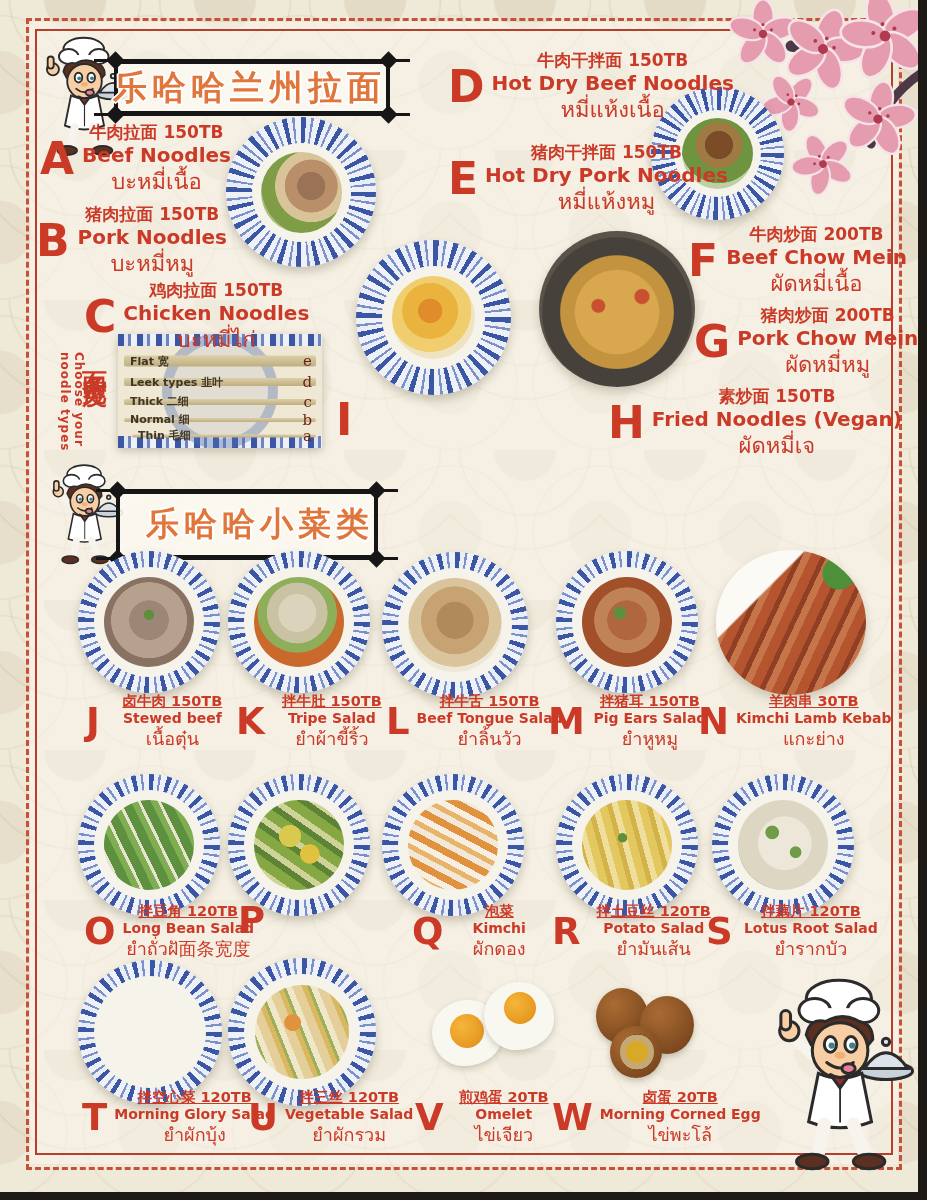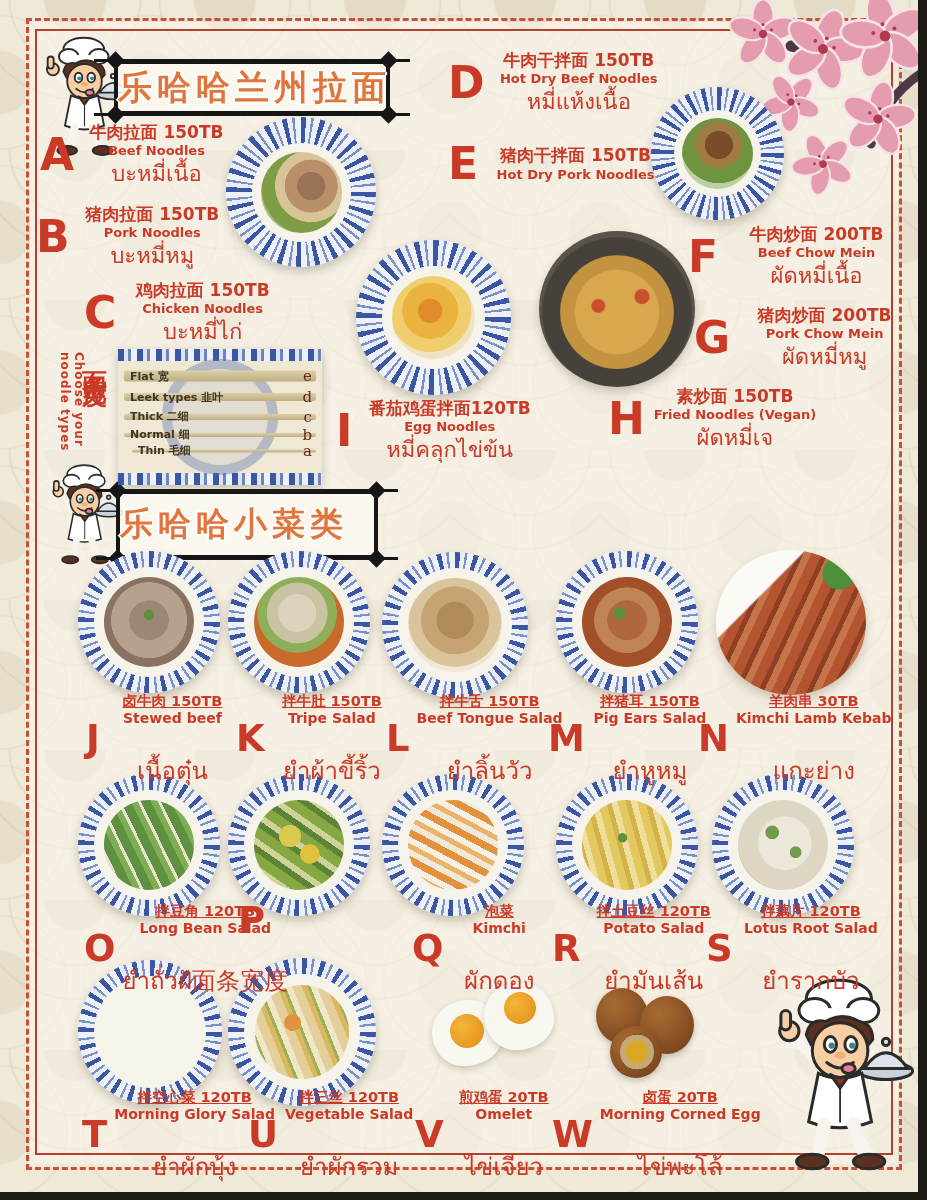--- a/index.html
+++ b/index.html
@@ -12,40 +12,40 @@
       radial-gradient(circle at 100% 55%, rgba(199,186,156,.22) 18%, transparent 19%, transparent 38%, rgba(199,186,156,.22) 39%, transparent 40%);
     background-size:150px 150px;}
   .inner-tint{position:absolute;left:30px;top:22px;width:868px;height:1142px;background:rgba(250,246,236,.55);}
   .border-dashed{position:absolute;left:26px;top:18px;width:876px;height:1152px;border:3px dashed #c8503a;box-sizing:border-box;}
   .border-solid{position:absolute;left:35px;top:29px;width:858px;height:1126px;border:2px solid #b4402c;box-sizing:border-box;}
   .edge-right{position:absolute;right:0;top:0;width:9px;height:100%;background:#1d1a16;}
   .edge-bottom{position:absolute;left:0;bottom:0;width:100%;height:8px;background:#1d1a16;}
 
   
   .banner{position:absolute;border:4px solid #161616;background:rgba(252,248,240,.9);
-    display:flex;align-items:center;justify-content:flex-start;box-sizing:border-box;}
+    display:flex;align-items:center;justify-content:flex-end;box-sizing:border-box;}
   .banner .txt{color:#e0763c;font-weight:800;letter-spacing:5px;white-space:nowrap;
     text-shadow:-2px 0 #fff,2px 0 #fff,0 -2px #fff,0 2px #fff,-1px -1px #fff,1px 1px #fff,1px -1px #fff,-1px 1px #fff;}
   .orn{position:absolute;width:13px;height:13px;background:#161616;transform:rotate(45deg);}
   .orn.tl{left:-9px;top:-10px;} .orn.tr{right:-9px;top:-10px;}
   .orn.bl{left:-9px;bottom:-10px;} .orn.br{right:-9px;bottom:-10px;}
   .orn-bar{position:absolute;height:3px;background:#161616;}
   .orn-bar.t{left:-24px;right:-24px;top:-5px;} .orn-bar.b{left:-24px;right:-24px;bottom:-5px;}
 
   
   .item{position:absolute;display:flex;align-items:center;gap:7px;color:#cb3927;}
   .item .letter{font-weight:800;font-size:44px;line-height:1;flex:0 0 auto;}
   .item .lines{flex:1;text-align:center;line-height:1.25;}
   .item .l1{font-size:17px;font-weight:700;white-space:nowrap;}
-  .item .l2{font-size:13px;font-weight:700;white-space:nowrap;}
+  .item .l2{font-size:20px;font-weight:700;white-space:nowrap;}
   .item .l3{font-size:22px;white-space:nowrap;}
   .item.sm .letter{font-size:37px;}
   .item.sm .l1{font-size:14.5px;text-decoration:underline;}
   .item.sm .l2{font-size:14px;}
-  .item.sm .l3{font-size:24px;margin-top:28px;}
+  .item.sm .l3{font-size:18px;}
 
   
   .plate{position:absolute;border-radius:50%;
     background:repeating-conic-gradient(#3b57a3 0deg 4deg,#e9edf6 4deg 8deg,#7b90c4 8deg 10deg,#eef1f8 10deg 15deg);
     box-shadow:0 5px 10px rgba(90,80,60,.28);}
   .plate::before{content:"";position:absolute;inset:11%;border-radius:50%;background:#f5f3ea;}
   .plate::after{content:"";position:absolute;inset:18%;border-radius:50%;background:var(--food,#ddd);}
   .plate.bowl::before{inset:17%;}
   .plate.bowl::after{inset:23%;}
   .photo{position:absolute;border-radius:50%;overflow:hidden;box-shadow:0 5px 10px rgba(90,80,60,.25);background:var(--food,#ccc);}
@@ -168,21 +168,21 @@
     <span class="txt" style="font-size:33px;">乐哈哈小菜类</span>
   </div>
 
   <div class="plate bowl" style="left:226px;top:117px;width:150px;height:150px;--food:radial-gradient(circle at 62% 42%,#9a7357 0 20%,#b98f69 21% 38%,#d9c49a 39% 52%,#7f9c47 53% 72%,#a9bd77 73% 100%);"></div>
   <div class="plate bowl" style="left:651px;top:87px;width:133px;height:133px;--food:radial-gradient(circle at 52% 38%,#7a4c27 0 24%,#9f7a43 25% 40%,#6f9440 41% 66%,#bcd0a4 67% 82%,#dfe3d2 83%);"></div>
   <div class="plate bowl" style="left:356px;top:240px;width:155px;height:155px;--food:radial-gradient(circle at 46% 42%,#e08c2a 0 18%,#eab33e 19% 42%,#f0cd6d 43% 62%,#efe3c2 63%);"></div>
   <div class="photo" style="left:539px;top:231px;width:156px;height:156px;--food:radial-gradient(circle at 38% 48%,#c9502e 0 5%,transparent 6%),radial-gradient(circle at 66% 42%,#c9502e 0 5%,transparent 6%),radial-gradient(circle at 50% 52%,#d9a84e 0 37%,#c3933f 38% 50%,#46423b 51% 66%,#59534a 67% 74%,#cfc3ab 75%);"></div>
 
   <div class="vert-en" style="left:58px;top:352px;height:122px;">Choose your noodle types</div>
   <div class="vert-zh" style="left:78px;top:352px;height:122px;">面条宽度</div>
-  <div class="chooser-img" style="left:118px;top:349px;width:204px;height:136px;">
+  <div class="chooser-img" style="left:118px;top:334px;width:204px;height:114px;">
     <div class="por-band" style="top:0;"></div>
     <div class="por-band" style="bottom:0;"></div>
     <div class="ghost-plate"></div>
     <div class="noodle-row" style="top:20px;height:14px;">
       <div class="noodle-strip" style="height:11px;"></div>
       <span class="noodle-name">Flat 宽</span>
       <span class="noodle-letter">e</span>
     </div>
     <div class="noodle-row" style="top:42px;height:12px;">
       <div class="noodle-strip" style="height:8px;"></div>
@@ -265,20 +265,21 @@
         <div class="l1">牛肉干拌面 150TB</div>
         <div class="l2">Hot Dry Beef Noodles</div>
         <div class="l3">หมี่แห้งเนื้อ</div>
       </div>
   </div>
   <div class="item" style="left:448px;top:142px;width:218px;">
     <span class="letter">E</span>
     <div class="lines">
         <div class="l1">猪肉干拌面 150TB</div>
         <div class="l2">Hot Dry Pork Noodles</div>
+        <div class="l3">หมี่แห้งหมู</div>
       </div>
   </div>
   <div class="item" style="left:688px;top:224px;width:220px;">
     <span class="letter">F</span>
     <div class="lines">
         <div class="l1">牛肉炒面 200TB</div>
         <div class="l2">Beef Chow Mein</div>
         <div class="l3">ผัดหมี่เนื้อ</div>
       </div>
   </div>
@@ -293,25 +294,20 @@
   <div class="item" style="left:608px;top:386px;width:210px;">
     <span class="letter">H</span>
     <div class="lines">
         <div class="l1">素炒面 150TB</div>
         <div class="l2">Fried Noodles (Vegan)</div>
         <div class="l3">ผัดหมี่เจ</div>
       </div>
   </div>
   <div class="item" style="left:336px;top:398px;width:204px;">
     <span class="letter">I</span>
-    <div class="lines">
-        <div class="l1">番茄鸡蛋拌面120TB</div>
-        <div class="l2">Egg Noodles</div>
-        <div class="l3">หมี่คลุกไข่ข้น</div>
-      </div>
   </div>
 
   <div class="item sm" style="left:86px;top:692px;width:152px;">
     <span class="letter">J</span>
     <div class="lines">
         <div class="l1">卤牛肉 150TB</div>
         <div class="l2">Stewed beef</div>
         <div class="l3">เนื้อตุ๋น</div>
       </div>
   </div>

